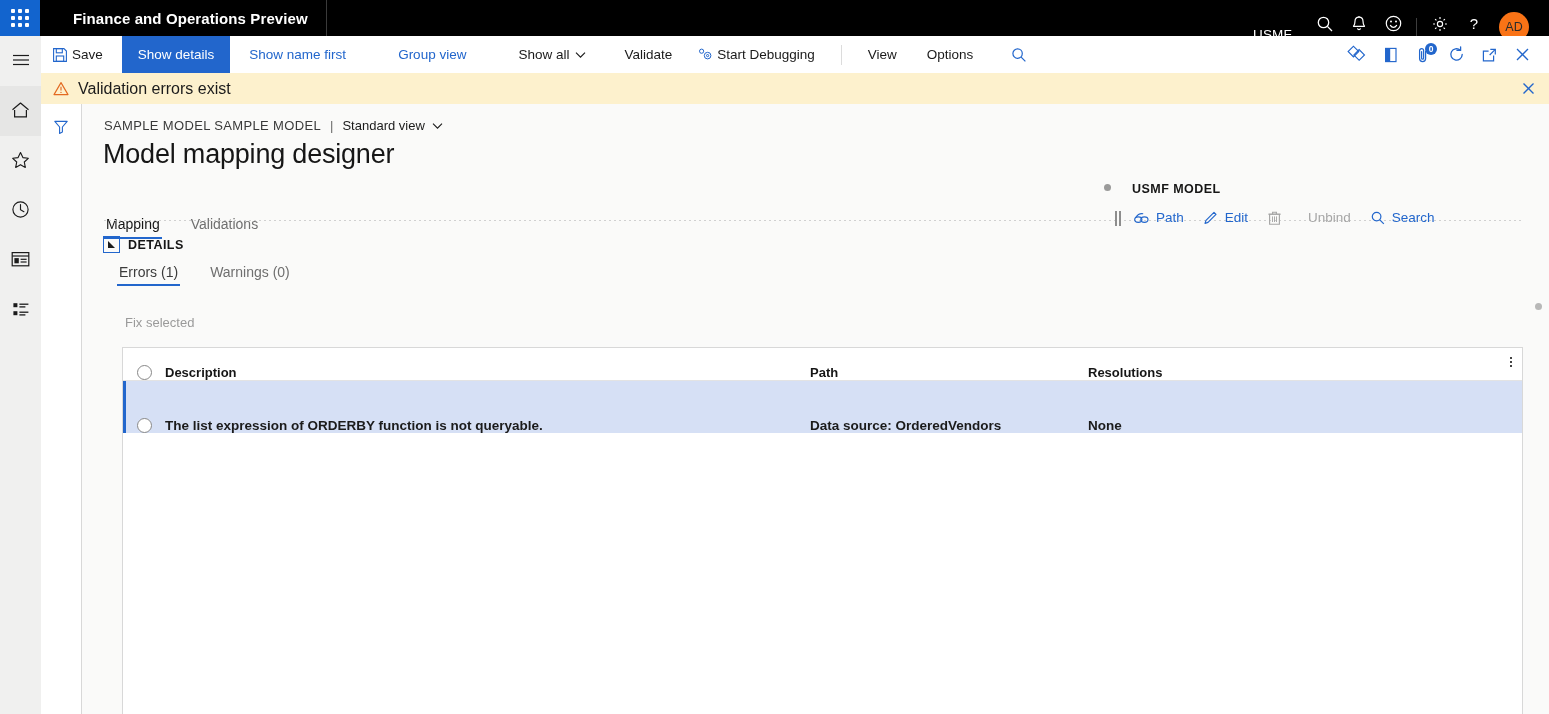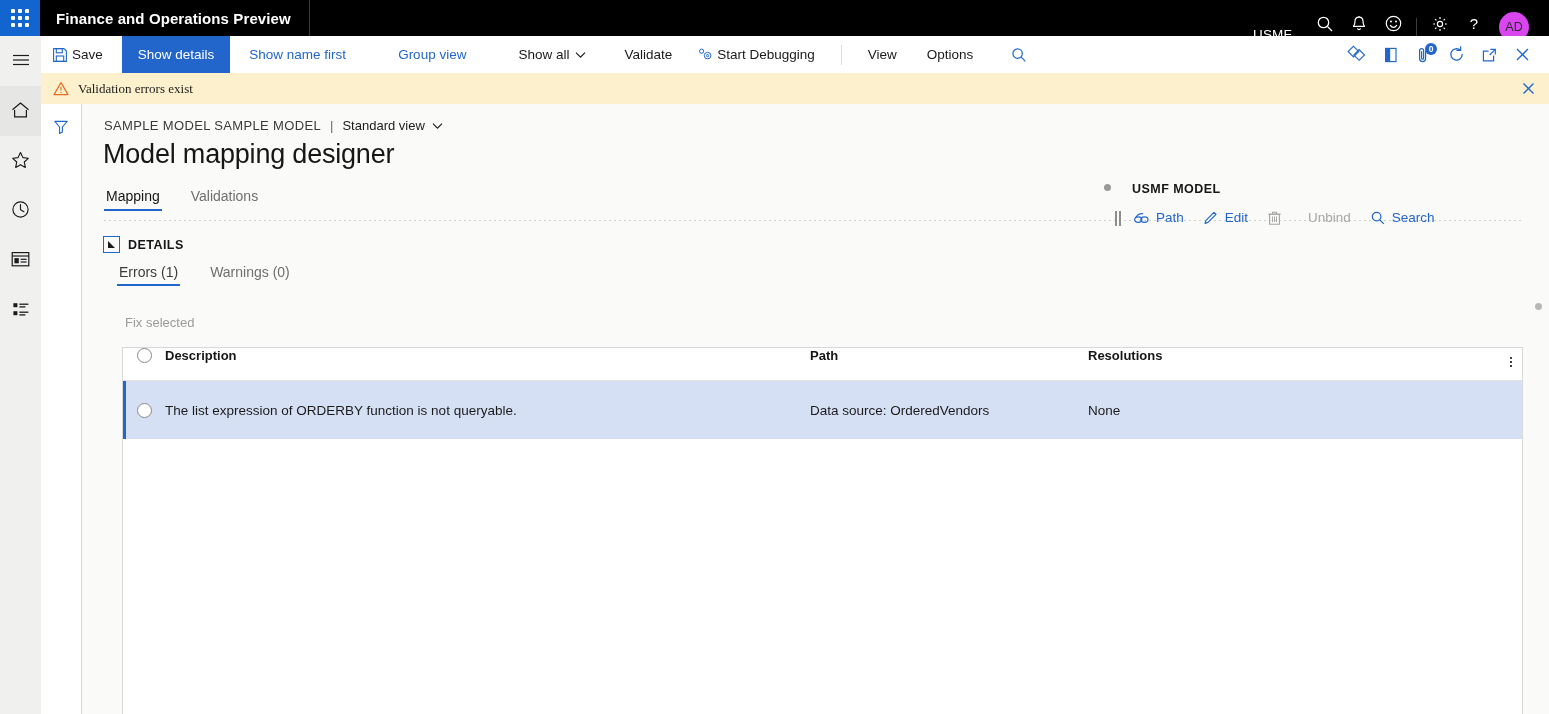--- a/index.html
+++ b/index.html
@@ -9,28 +9,28 @@
     font-size:13px;color:#161616;background:#fff;
     -webkit-font-smoothing:antialiased;
   }
   .app{position:relative;width:1549px;height:714px;}
 
   
   .topnav{position:absolute;top:0;left:0;width:1549px;height:36px;background:#000;display:flex;align-items:center;}
   .waffle{width:40px;height:36px;background:#1264CE;display:flex;align-items:center;justify-content:center;}
   .waffle-grid{display:grid;grid-template-columns:repeat(3,4px);grid-template-rows:repeat(3,4px);gap:3px;}
   .waffle-grid i{display:block;width:4px;height:4px;background:#fff;border-radius:1px;}
-  .app-title{color:#fff;font-size:15px;font-weight:bold;padding-left:16px;letter-spacing:.1px;}
+  .app-title{color:#fff;font-size:15px;font-weight:bold;padding-left:33px;letter-spacing:.1px;}
   .topnav-sep{width:1px;height:36px;background:#3a3a3a;margin-left:18px;}
   .topnav-right{margin-left:auto;display:flex;align-items:flex-end;height:47px;padding-right:20px;}
   .company{color:#fff;font-size:13.5px;margin-right:16px;letter-spacing:.2px;}
   .nav-ico{width:34px;height:36px;display:flex;align-items:center;justify-content:center;}
   .nav-ico svg{display:block;}
   .vsep{width:1px;height:24px;background:#3d3d3d;margin:0 6px;}
-  .avatar{width:30px;height:30px;border-radius:50%;background:#d946ef;color:#2b2b2b;
+  .avatar{width:30px;height:30px;border-radius:50%;background:#f97316;color:#2b2b2b;
           font-size:12.5px;display:flex;align-items:center;justify-content:center;margin-left:8px;font-weight:500;}
 
   
   .rail{position:absolute;top:36px;left:0;width:41px;height:678px;background:#F0F0EF;border-right:1px solid #d6d6d6;}
   .rail-item{width:41px;height:50px;display:flex;align-items:center;justify-content:center;}
   .rail-item.active{background:#E6E6E5;}
 
   
   .actionpane{position:absolute;top:36px;left:41px;width:1508px;height:37px;background:#fff;border-bottom:1px solid #e8e8e8;display:flex;align-items:center;gap:8px;}
   .ap-btn{height:37px;display:flex;align-items:center;padding:0 11px;font-size:13.5px;color:#1a1a1a;white-space:nowrap;cursor:default;}
@@ -40,38 +40,38 @@
   .ap-sep{width:1px;height:20px;background:#dcdcdc;margin:0 7px;}
   .chev{margin-left:6px;display:inline-block;}
   .ap-right{margin-left:auto;display:flex;align-items:center;padding-right:10px;height:37px;}
   .ap-ico{width:33px;height:37px;display:flex;align-items:center;justify-content:center;position:relative;}
   .badge{position:absolute;top:7px;left:18px;background:#2266CC;color:#fff;font-size:8.5px;border-radius:50%;
          width:12px;height:12px;display:flex;align-items:center;justify-content:center;font-weight:bold;}
 
   
   .msgbar{position:absolute;top:73px;left:41px;width:1508px;height:31px;background:#FDF1CD;
           display:flex;align-items:center;border-bottom:1px solid #EADFAF;}
-  .msgbar .txt{font-size:13px;color:#1b1b1b;margin-left:9px;font-family:Liberation Serif, serif;}
+  .msgbar .txt{font-size:16px;color:#1b1b1b;margin-left:9px;}
   .msgbar .close{margin-left:auto;padding-right:12px;display:flex;align-items:center;}
 
   
   .filterstrip{position:absolute;top:104px;left:41px;width:40px;height:610px;background:#fff;border-right:1px solid #d8d8d8;}
   .filterstrip .fi{display:flex;align-items:center;justify-content:center;height:36px;margin-top:5px;}
 
   
   .content{position:absolute;top:104px;left:82px;width:1467px;height:610px;background:#FAFAF9;}
 
   .breadcrumb{position:absolute;top:14px;left:22px;display:flex;align-items:center;font-size:13px;color:#3a3a3a;}
   .bc-cap{letter-spacing:.35px;}
   .bc-pipe{margin:0 9px;color:#6a6a6a;}
   .bc-view{color:#1b1b1b;}
   .page-title{position:absolute;top:35px;left:21px;font-size:27px;font-weight:normal;color:#161616;letter-spacing:-.2px;}
 
   .tabs{position:absolute;top:84px;left:22px;display:flex;align-items:flex-end;}
-  .tab{font-size:14px;color:#3b3b3b;padding:0 2px 7px 2px;margin-right:27px;position:relative;}
+  .tab{font-size:14px;color:#3b3b3b;padding:0 2px 7px 2px;margin-right:27px;position:relative;margin-top:28px;}
   .tab.active{color:#161616;}
   .tab.active:after{content:"";position:absolute;left:0;right:0;bottom:0;height:2px;background:#2266CC;}
   .tab.dim{color:#6f6f6f;}
 
   .dotline{position:absolute;top:116px;left:22px;width:1420px;height:1px;
            background-image:linear-gradient(to right,#d0d0d0 50%,transparent 50%);
            background-size:5px 1px;background-repeat:repeat-x;}
 
   .details-head{position:absolute;top:132px;left:21px;display:flex;align-items:center;}
   .expander{width:15px;height:15px;border:1px solid #2266CC;display:flex;align-items:center;justify-content:center;}
@@ -80,30 +80,30 @@
   .subtabs{position:absolute;top:160px;left:35px;display:flex;align-items:flex-end;}
   .subtab{font-size:14px;color:#3b3b3b;padding:0 2px 6px 2px;margin-right:28px;position:relative;}
   .subtab.active:after{content:"";position:absolute;left:0;right:0;bottom:0;height:2px;background:#2266CC;}
   .subtab.dim{color:#6f6f6f;}
 
   .fixsel{position:absolute;top:211px;left:43px;font-size:13px;color:#9a9a9a;}
 
   
   .grid{position:absolute;top:243px;left:40px;width:1399px;height:367px;background:#fff;
         border:1px solid #d8d8d8;border-bottom:none;}
-  .grid-head{display:flex;height:32px;align-items:flex-start;border-bottom:1px solid #e3e3e3;position:relative;}
+  .grid-head{display:flex;height:32px;align-items:flex-end;border-bottom:1px solid #e3e3e3;position:relative;}
   .gh-cell{font-size:13px;font-weight:bold;color:#161616;}
   .radio{width:13px;height:13px;border:1px solid #888;border-radius:50%;background:#fff;}
   .col-check{width:42px;display:flex;justify-content:center;align-items:center;}
   .col-desc{width:645px;}
   .col-path{width:278px;}
   .col-res{flex:1;}
   .kebab{position:absolute;right:10px;top:9px;display:flex;flex-direction:column;gap:2px;align-items:center;}
   .kebab i{width:2px;height:2px;background:#444;display:block;}
-  .grid-row{display:flex;height:58px;align-items:center;background:#D6E0F5;position:relative;}
+  .grid-row{display:flex;height:52px;align-items:flex-end;background:#D6E0F5;position:relative;font-weight:bold;}
   .grid-row:before{content:"";position:absolute;left:0;top:0;bottom:0;width:3px;background:#2266CC;}
   .gr-cell{font-size:13.5px;color:#1b1b1b;}
   .gr-desc{width:645px;}
   .gr-path{width:278px;}
   .gr-res{flex:1;}
   .grid-body-fill{background:#fff;height:277px;}
 
   
   .datamodel{position:absolute;top:75px;left:1010px;width:440px;}
   .dm-dot{position:absolute;left:12px;top:5px;width:7px;height:7px;border-radius:50%;background:#9a9a9a;}

